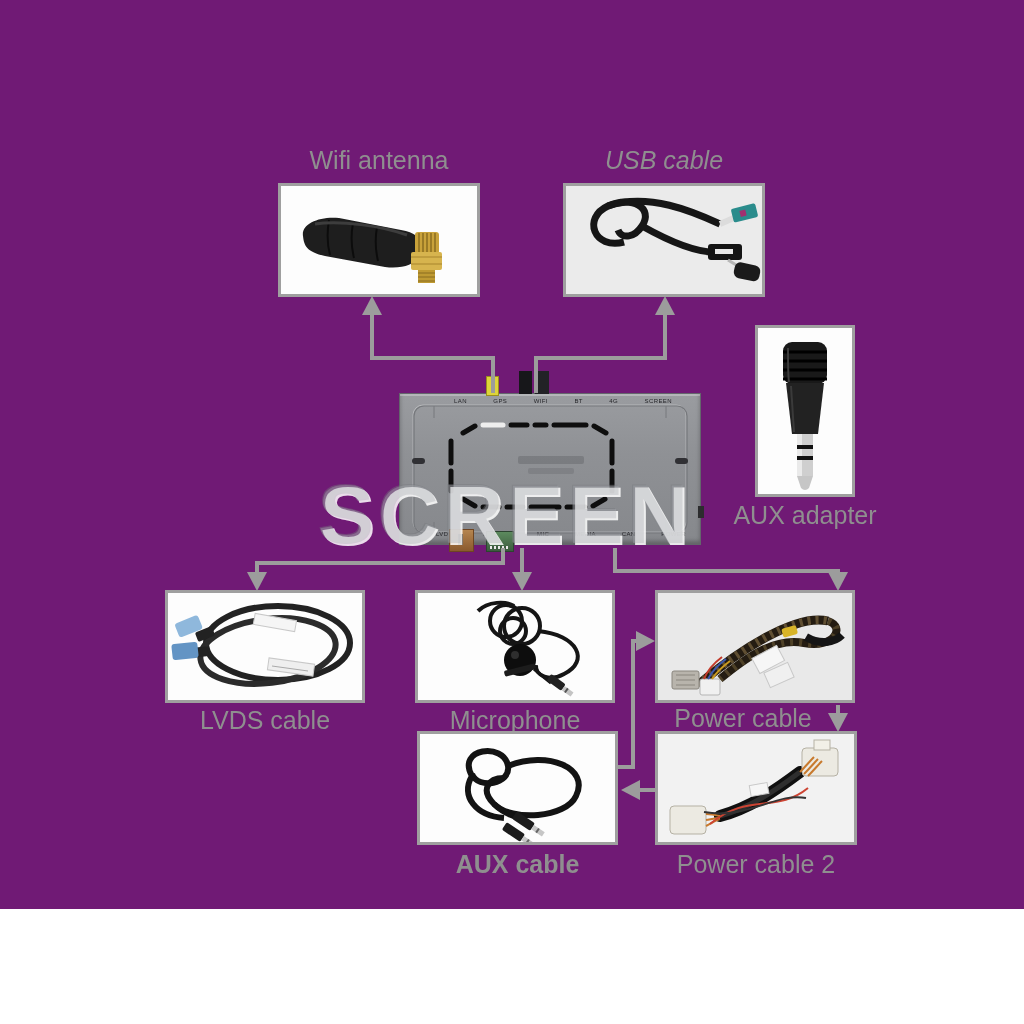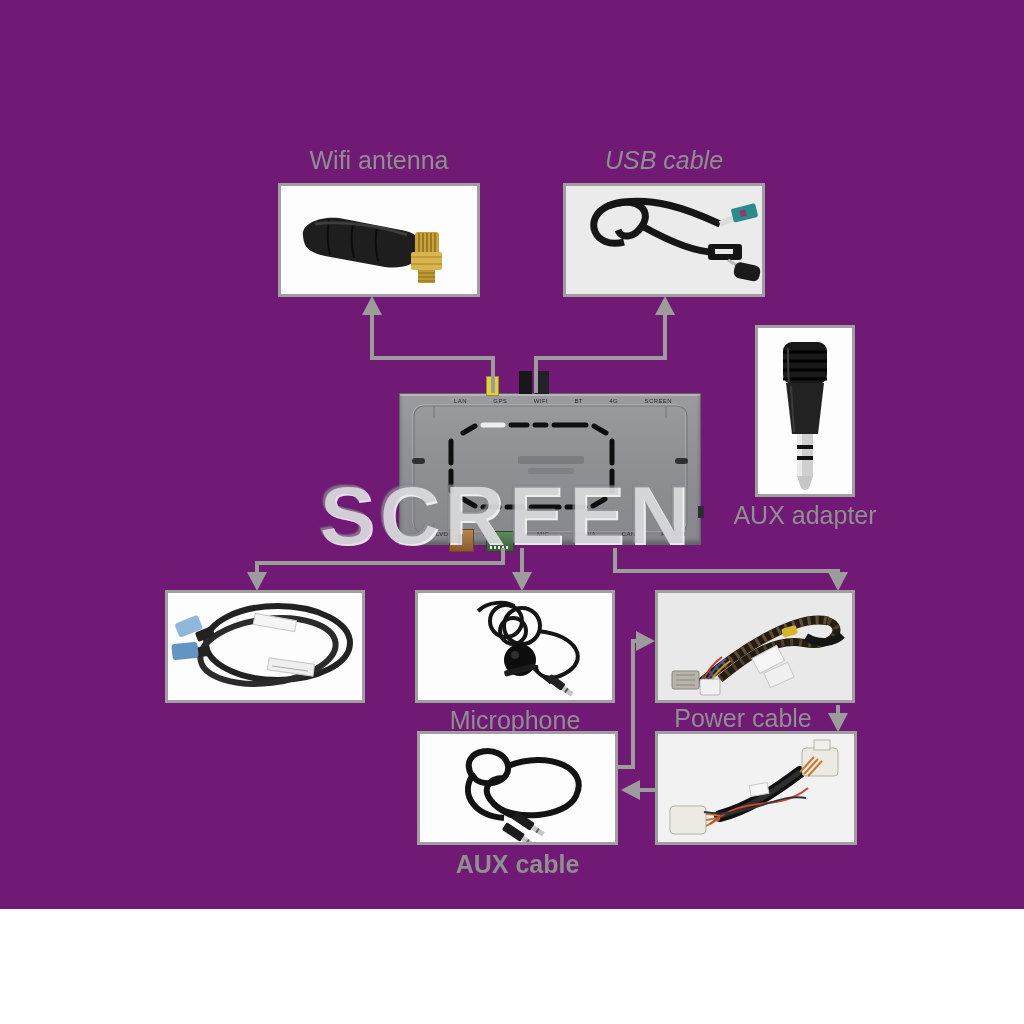--- a/index.html
+++ b/index.html
@@ -23,23 +23,25 @@
   .photo{position:absolute;left:0;top:0;}
 </style>
 </head>
 <body>
 
 <div id="canvas">
 
   <div class="caption" style="left:268px;top:146px;width:222px;">Wifi antenna</div>
   <div class="caption" style="left:553px;top:146px;width:222px;font-style:italic;">USB cable</div>
   <div class="caption" style="left:715px;top:501px;width:180px;">AUX adapter</div>
+  <div class="caption" style="left:160px;top:706px;width:210px;">LVDS cable</div>
   <div class="caption" style="left:410px;top:706px;width:210px;">Microphone</div>
   <div class="caption" style="left:648px;top:704px;width:190px;">Power cable</div>
   <div class="caption" style="left:412px;top:850px;width:211px;font-weight:bold;">AUX cable</div>
+  <div class="caption" style="left:650px;top:850px;width:212px;">Power cable 2</div>
 
   <div class="pbox" style="left:278px;top:183px;width:202px;height:114px;">
     <svg class="photo" width="196" height="108" viewBox="0 0 196 108">
       <path d="M22,50 C20,38 38,30 58,32 L120,44 C136,47 139,52 138,60 L136,71 C134,79 120,83 104,81 L44,70 C26,66 23,60 22,50 Z" fill="#1e1e1e"></path>
       <path d="M48,34 C46,46 46,58 49,69 M72,37 C70,48 70,60 73,72 M96,41 C94,52 94,62 97,75" stroke="#000" stroke-width="2" fill="none" opacity="0.6"></path>
       <path d="M34,38 C60,34 100,40 126,49" stroke="#3d3d3d" stroke-width="3" fill="none"></path>
       <g>
         <rect x="134" y="46" width="24" height="22" rx="3" fill="#c9a23a"></rect>
         <path d="M138,47 V67 M142,47 V67 M146,47 V67 M150,47 V67 M154,47 V67" stroke="#8a6d20" stroke-width="1.5"></path>
         <rect x="130" y="66" width="31" height="18" rx="2" fill="#d7b44e"></rect>

